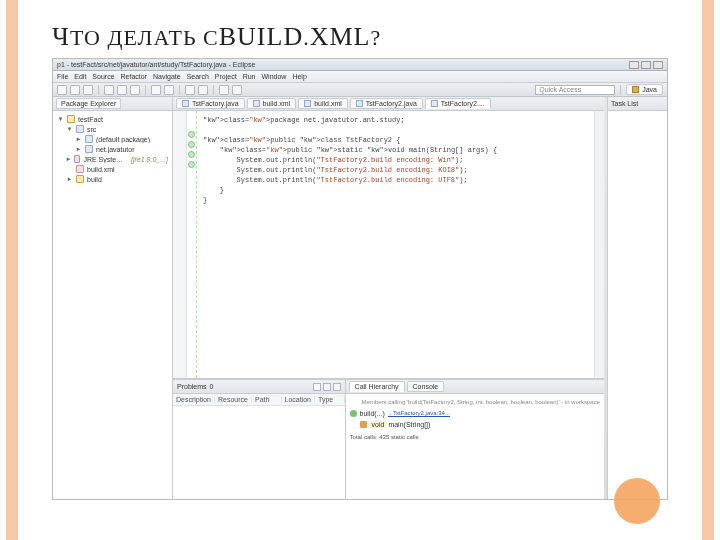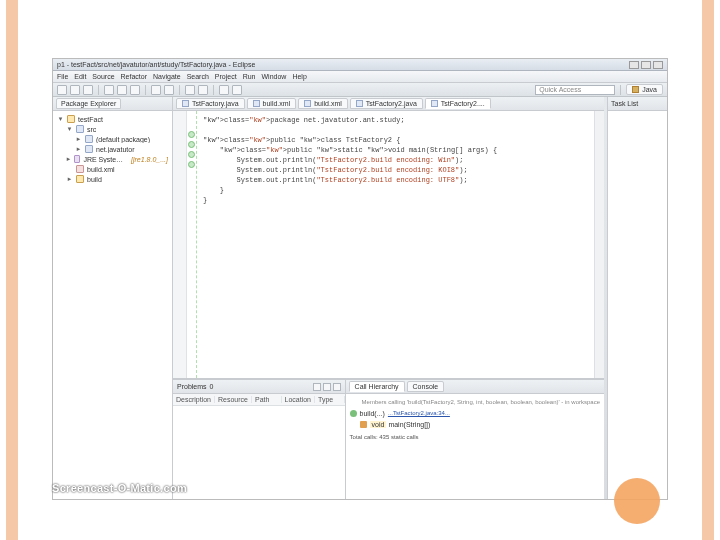--- a/index.html
+++ b/index.html
@@ -76,20 +76,23 @@
   .persp .pi{ width:7px; height:7px; background:#d5b060; border:1px solid #b08030;}
   .totals { font-size:6px; color:#555; margin-top:2px;}
 </style>
 </head>
 <body>
 
 <div class="slide">
   <div class="stripe-l"></div>
   <div class="stripe-r"></div>
 
+  <div class="title">
+    <span class="cap">Ч</span><span>ТО ДЕЛАТЬ С</span><span class="cap">BUILD</span><span>.</span><span class="cap">XML</span><span>?</span>
+  </div>
 
   <div class="ide">
     <div class="titlebar">
       <span>p1 - testFact/src/net/javatutor/ant/study/TstFactory.java - Eclipse</span>
       <div class="winctl">
         <div class="winbtn"></div>
         <div class="winbtn"></div>
         <div class="winbtn"></div>
       </div>
     </div>
@@ -270,15 +273,14 @@
       <div class="right-sash"></div>
       <div class="rightpanel-narrow">
         <div class="rpn-tab">
             <span>Task List</span>
           </div>
         <div class="rpn-body"></div>
       </div>
     </div>
   </div>
 
-  <div class="watermark">Screencast-O-Matic.com</div>
   <div class="circle"></div>
 </div>
 
 </body></html>

